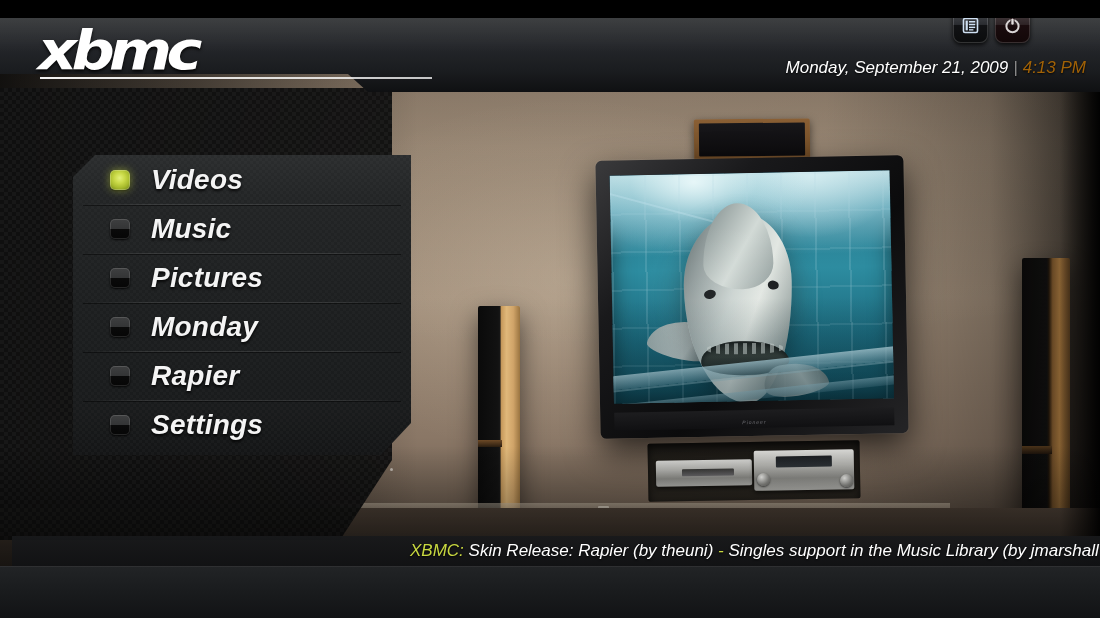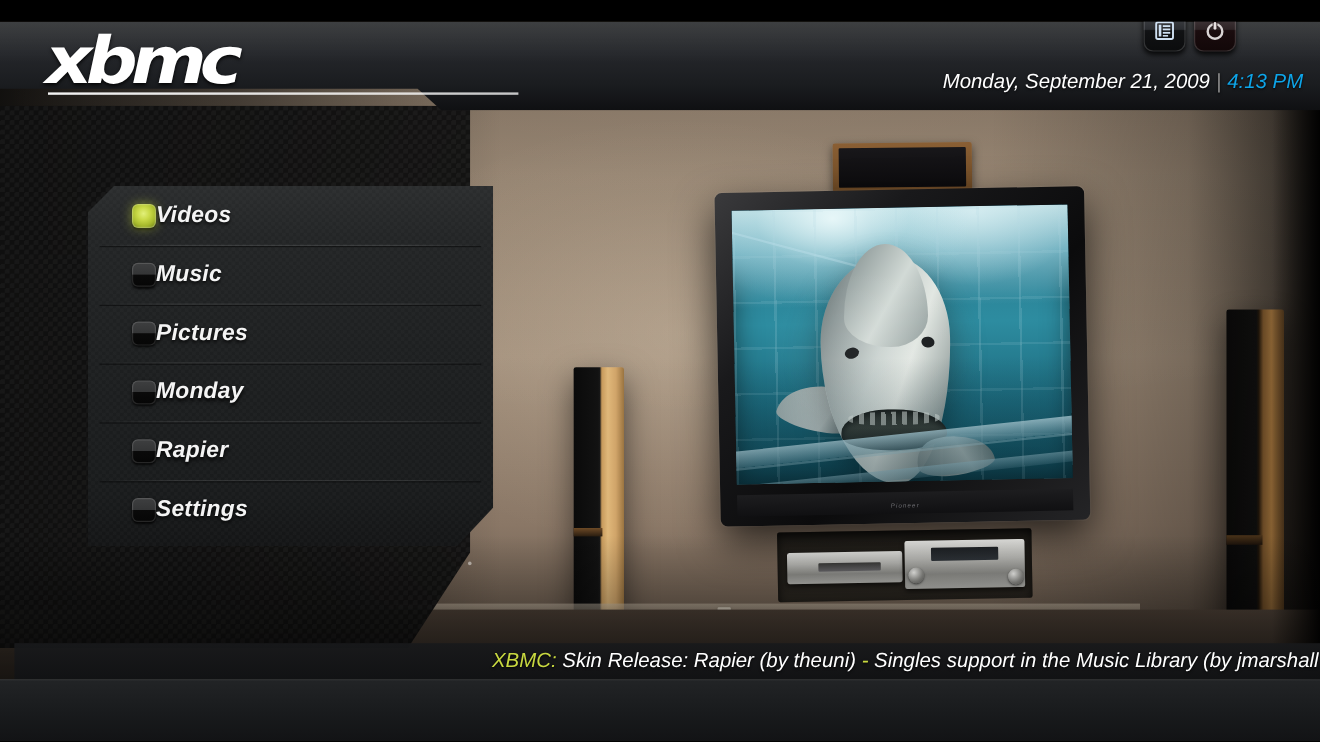--- a/index.html
+++ b/index.html
@@ -408,21 +408,21 @@
   .clock {
     position: absolute;
     right: 14px; top: 58px;
     z-index: 22;
     font-size: 17px;
     white-space: nowrap;
     text-shadow: 0 1px 2px rgba(0,0,0,0.9);
   }
   .clock .date  { color: #ffffff; margin-left: 12px; }
   .clock .sep   { color: #8b8b8b; margin: 0 5px; }
-  .clock .time  { color: #0ea5e9; }
+  .clock .time  { color: #a16207; }
 
   
   .menu {
     position: absolute;
     left: 73px; top: 155px;
     width: 338px; height: 300px;
     z-index: 15;
     background: linear-gradient(to bottom, #2b2d2e 0%, #232526 14%, #1d1f20 50%, #191b1c 86%, #141516 100%);
     background-image:
       linear-gradient(45deg, rgba(255,255,255,0.018) 25%, rgba(0,0,0,0) 25%, rgba(0,0,0,0) 75%, rgba(255,255,255,0.018) 75%),
@@ -468,21 +468,22 @@
     background: linear-gradient(to bottom, #3e3f40 0%, #343536 48%, #0a0a0a 50%, #060606 100%);
     box-shadow: inset 0 0 0 1px rgba(255,255,255,0.13), 0 1px 2px rgba(0,0,0,0.8);
   }
   .bullet.active {
     background: radial-gradient(circle at 48% 40%, #e2f07a 0%, #cada48 32%, #a8bb2d 62%, #7d8f1d 88%, #59651a 100%);
     box-shadow: inset 0 0 0 1px rgba(255,255,255,0.22),
                 0 0 9px rgba(200,216,64,0.55),
                 0 1px 2px rgba(0,0,0,0.8);
   }
   .menu-label {
-    font-size: 19px;
+    margin-left: 21px;
+    font-size: 28px;
     font-weight: bold;
     color: #f4f4f4;
     text-shadow: 0 2px 3px rgba(0,0,0,0.85);
     letter-spacing: 0.2px;
   }
   .menu-dot {
     position: absolute;
     left: 390px; top: 468px;
     width: 3px; height: 3px;
     background: rgba(255,255,255,0.45);

